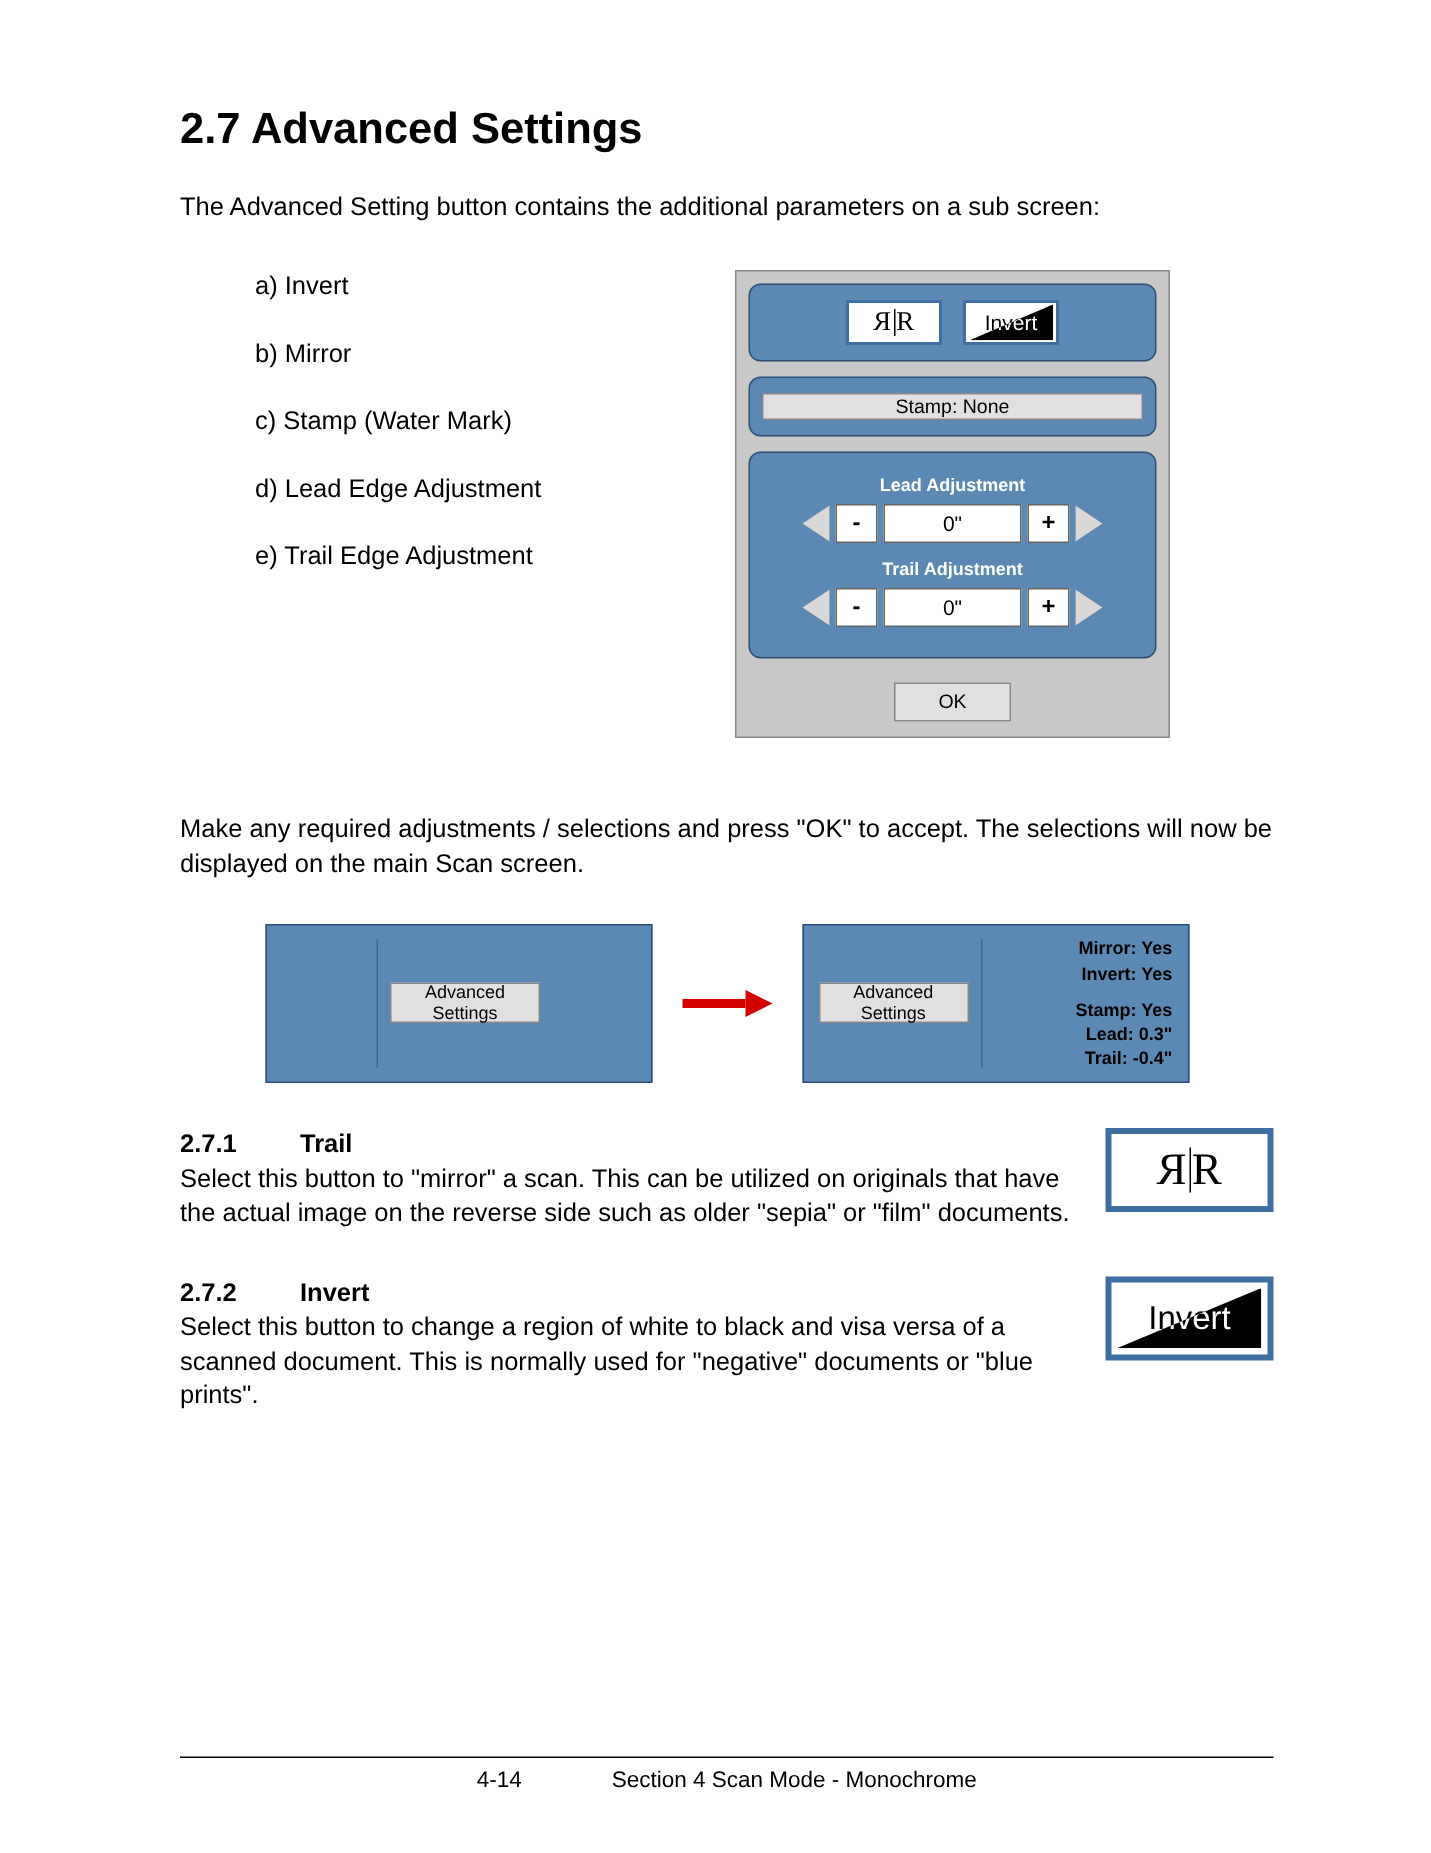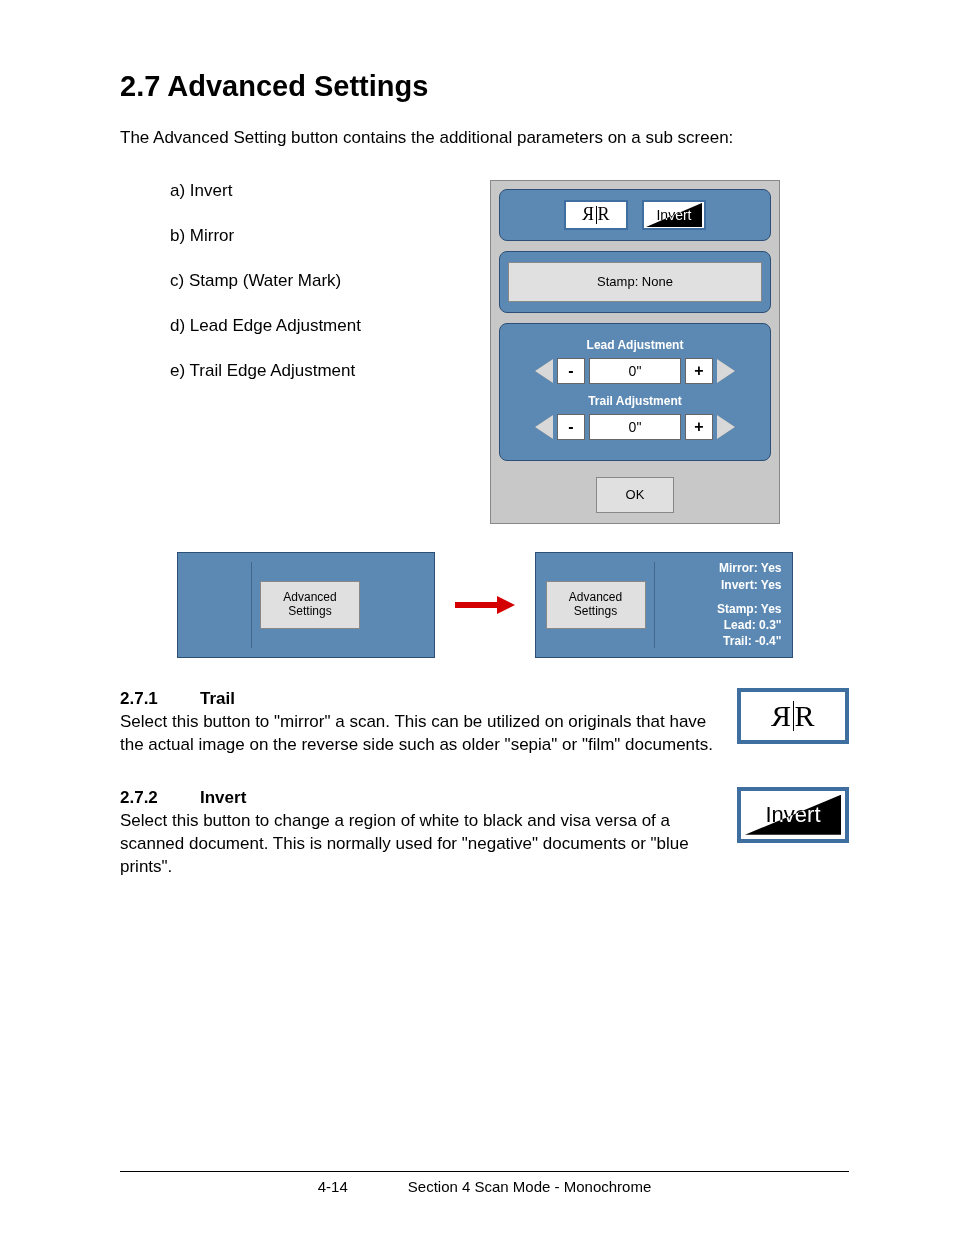--- a/index.html
+++ b/index.html
@@ -110,21 +110,21 @@
   .invert-glyph .half{
     position:absolute;inset:0;
     display:flex;align-items:center;justify-content:center;
   }
   .invert-glyph .light{background:#fff;color:#000;}
   .invert-glyph .dark{
     background:#000;color:#fff;
     clip-path:polygon(100% 0,100% 100%,0 100%);
   }
   .stamp-btn{
-    height:40px;
+    height:18px;
     background:var(--btn-face);
     border:1px solid var(--btn-border);
     display:flex;align-items:center;justify-content:center;
     font-size:13px;
     cursor:pointer;
   }
   .adj-title{
     color:#fff;
     font-weight:bold;
     text-align:center;
@@ -156,21 +156,21 @@
     width:92px;height:26px;
     background:#fff;border:1px solid #666;
     display:flex;align-items:center;justify-content:center;
     font-size:14px;
   }
   .ok-row{
     display:flex;justify-content:center;
     padding:6px 0 2px;
   }
   .ok-btn{
-    width:78px;height:36px;
+    width:78px;height:26px;
     background:var(--btn-face);
     border:1px solid var(--btn-border);
     display:flex;align-items:center;justify-content:center;
     font-size:13px;cursor:pointer;
   }
 
   
   .row2{
     display:flex;
     align-items:center;
@@ -182,36 +182,36 @@
     width:258px;height:106px;
     background:var(--blue);
     border:1px solid #2d4f75;
     display:flex;
     align-items:center;
     padding:0 10px;
     gap:8px;
   }
   .mini-panel.left .adv-btn{margin:0 auto;}
   .adv-btn{
-    width:100px;height:48px;
+    width:100px;height:27px;
     background:var(--btn-face);
     border:1px solid var(--btn-border);
     display:flex;flex-direction:column;
     align-items:center;justify-content:center;
     font-size:12px;line-height:1.15;
     cursor:pointer;
   }
   .sep{
     width:1px;height:86px;background:rgba(0,0,0,.25);
   }
   .status-block{
     flex:1;
     display:flex;flex-direction:column;
     align-items:flex-end;
-    color:#ffffff;font-weight:bold;font-size:12px;
+    color:#000000;font-weight:bold;font-size:12px;
     line-height:1.35;
   }
   .status-block .gap{height:8px;}
   .arrow{
     width:60px;height:18px;position:relative;
   }
   .arrow .shaft{
     position:absolute;left:0;top:6px;
     width:42px;height:6px;background:#d40000;
   }
@@ -314,20 +314,21 @@
           <div class="tri right"></div>
         </div>
       </div>
 
       <div class="ok-row">
         <div class="ok-btn">OK</div>
       </div>
     </div>
   </div>
 
+  <p class="body-text" style="margin-top:50px;">Make any required adjustments / selections and press "OK" to accept. The selections will now be displayed on the main Scan screen.</p>
 
   <div class="row2">
     <div class="mini-panel left">
       <div style="flex:1;"></div>
       <div class="sep"></div>
       <div class="adv-btn">
         <span>Advanced</span>
         <span>Settings</span>
       </div>
       <div style="flex:1;"></div>

